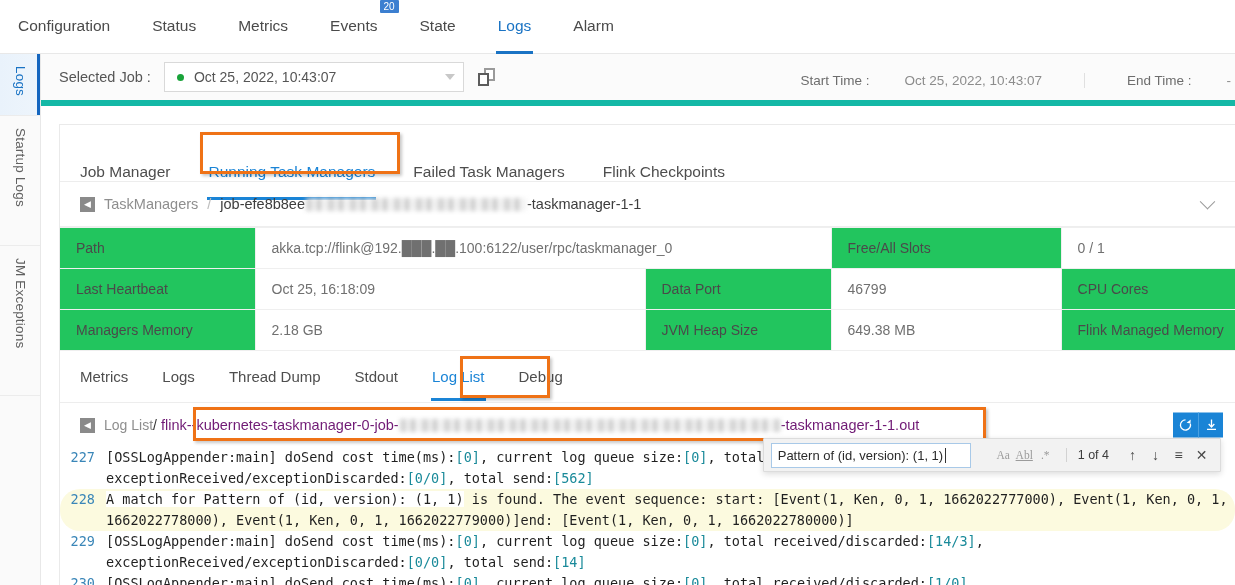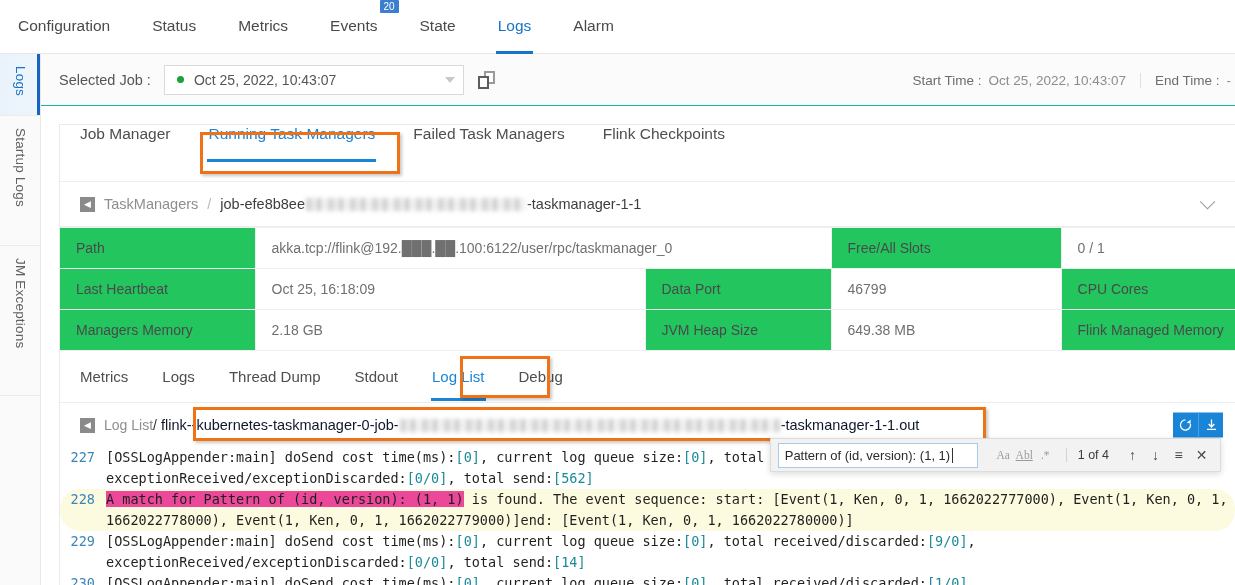--- a/index.html
+++ b/index.html
@@ -56,21 +56,21 @@
     background:#1566bf;
   }
   .rail-sel { height:62px; }
   .rail-startup { height:130px; }
   .rail-jm { height:150px; }
 
   
   .content { position:absolute; left:41px; top:54px; right:0; bottom:0; background:#fff; }
 
   .jobbar {
-    height:52px; background:#fbfbfb; border-bottom:1px solid #14b8a6;
+    height:52px; background:#fbfbfb; border-bottom:6px solid #14b8a6;
     display:flex; align-items:center; padding:0 14px 0 18px; position:relative;
   }
   .jobbar-label { font-size:14.5px; color:#555; margin-right:13px; white-space:nowrap; }
   .job-select {
     width:300px; height:30px; border:1px solid #d9d9d9; background:#fff;
     display:flex; align-items:center; padding:0 8px 0 12px; position:relative;
     font-size:14px; color:#555; cursor:pointer;
   }
   .dot { width:7px; height:7px; border-radius:50%; background:#19a33a; margin-right:10px; flex:0 0 auto; }
   .job-select .val { flex:1; white-space:nowrap; overflow:hidden; }
@@ -80,29 +80,29 @@
   }
   .copy-icon { margin-left:14px; cursor:pointer; position:relative; width:17px; height:18px; }
   .copy-icon i {
     position:absolute; display:block; border:2px solid #7c7c7c; background:#fff;
   }
   .copy-icon i.back { width:11px; height:13px; right:0; top:0; border-color:#9a9a9a; }
   .copy-icon i.front { width:11px; height:13px; left:0; bottom:0; border-color:#5c5c5c; }
 
   .times {
     position:absolute; right:0; top:0; height:52px; display:flex; align-items:center;
-    font-size:13.5px; color:#8c8c8c; white-space:nowrap; padding-right:4px;
+    font-size:13.5px; color:#8c8c8c; white-space:nowrap; padding-right:4px;gap:28px;
   }
   .times .lbl { color:#6d6d6d; margin-right:7px; }
   .times .sep { width:1px; height:15px; background:#e0e0e0; margin:0 14px; }
 
   
   .panel { margin:18px 0 0 18px; border:1px solid #eaeaea; border-right:0; background:#fff; min-height:450px; }
   .tabrow {
-    height:57px; display:flex; align-items:flex-start; padding-left:20px;
+    height:57px; display:flex; align-items:flex-end; padding-left:20px;
     border-bottom:1px solid #ededed; position:relative;
   }
   .tab {
     font-size:15.5px; color:#4e4e4e; margin-right:38px; cursor:pointer;
     position:relative; white-space:nowrap;
   }
   .tab.active { color:#1a84d6; }
   .tab.active:after {
     content:""; position:absolute; left:-1px; right:-1px; bottom:-19px; height:3px; background:#1a84d6;
   }
@@ -152,21 +152,21 @@
   .tabrow2 .tab { font-size:15px; margin-right:34px; }
   .tabrow2 .tab.active:after { bottom:-16px; }
 
   
   .filebar {
     height:44px; display:flex; align-items:center; padding-left:20px; position:relative;
   }
   .filebar .crumb-back { }
   .fileval {
     flex:1; margin-left:4px; display:flex; align-items:center; font-size:14.5px;
-    color:#0f172a; height:26px; overflow:hidden; white-space:nowrap;
+    color:#701a75; height:26px; overflow:hidden; white-space:nowrap;
   }
   .actbtns { position:absolute; right:12px; top:50%; transform:translateY(-50%); display:flex; }
   .actbtn {
     width:25px; height:25px; background:#1a84d6; display:flex; align-items:center;
     justify-content:center; cursor:pointer;
   }
   .actbtn + .actbtn { border-left:1px solid #4aa0e2; }
 
   
   .logview {
@@ -174,38 +174,38 @@
     font-size:13.5px; line-height:21px; color:#1f1f1f; overflow:hidden;
   }
   .logline { display:flex; align-items:flex-start; }
   .ln {
     width:46px; flex:0 0 46px; text-align:right; padding-right:11px;
     color:#3a86b8; user-select:none;
   }
   .ltext { flex:1; white-space:pre-wrap; word-break:break-all; padding-right:6px; }
   .logline.match { background:#fcfadf;border-radius:20px; }
   .num { color:#1a8a9a; }
-  .curmatch { background:#ec4899; }
+  .curmatch { background:#ffffff; }
 
   
   .find {
     position:absolute; right:14px; top:438px; height:34px; background:#f2f2f2;
     border:1px solid #dcdcdc; display:flex; align-items:center; padding:0 7px;
     box-shadow:0 2px 6px rgba(0,0,0,.14); z-index:20; border-radius:1px;
   }
   .find-input {
     width:200px; height:25px; border:1px solid #a8c9e8; background:#fff;
     display:flex; align-items:center; padding:0 4px 0 6px; font-size:13px;
     font-family:"Liberation Sans", sans-serif; color:#2a2a2a; white-space:nowrap; overflow:hidden;
   }
   .find-input .txt { position:relative; }
   .find-input .txt:after {
     content:""; position:absolute; right:-3px; top:0; bottom:0; width:1px; background:#333;
   }
-  .find-opts { display:flex; align-items:flex-end; margin-left:15px; }
+  .find-opts { display:flex; align-items:flex-end; margin-left:22px; }
   .fopt {
     width:21px; height:20px; display:flex; align-items:center; justify-content:center;
     font-size:11.5px; color:#9b9b9b; cursor:pointer; font-family:"Liberation Serif", serif;
   }
   .fopt.ul { text-decoration:underline; }
   .fcount { font-size:12.5px; color:#3c3c3c; margin:0 12px 0 10px; white-space:nowrap;
             border-left:1px solid #d2d2d2; padding-left:11px; }
   .fbtn {
     width:23px; height:22px; display:flex; align-items:center; justify-content:center;
     color:#4a4a4a; cursor:pointer; font-size:14px;
@@ -397,21 +397,21 @@
 exceptionReceived/exceptionDiscarded:</span><span class="num">[0/0]</span><span>, total send:</span><span class="num">[562]</span></div>
         </div>
 
         <div class="logline match">
           <div class="ln">228</div>
           <div class="ltext"><span class="curmatch">A match for Pattern of (id, version): (1, 1)</span><span> is found. The event sequence: start: [Event(1, Ken, 0, 1, 1662022777000), Event(1, Ken, 0, 1, 1662022778000), Event(1, Ken, 0, 1, 1662022779000)]end: [Event(1, Ken, 0, 1, 1662022780000)]</span></div>
         </div>
 
         <div class="logline">
           <div class="ln">229</div>
-          <div class="ltext"><span>[OSSLogAppender:main] doSend cost time(ms):</span><span class="num">[0]</span><span>, current log queue size:</span><span class="num">[0]</span><span>, total received/discarded:</span><span class="num">[9/0]</span><span>,
+          <div class="ltext"><span>[OSSLogAppender:main] doSend cost time(ms):</span><span class="num">[0]</span><span>, current log queue size:</span><span class="num">[0]</span><span>, total received/discarded:</span><span class="num">[14/3]</span><span>,
 exceptionReceived/exceptionDiscarded:</span><span class="num">[0/0]</span><span>, total send:</span><span class="num">[14]</span></div>
         </div>
 
         <div class="logline">
           <div class="ln">230</div>
           <div class="ltext"><span>[OSSLogAppender:main] doSend cost time(ms):</span><span class="num">[0]</span><span>, current log queue size:</span><span class="num">[0]</span><span>, total received/discarded:</span><span class="num">[1/0]</span><span>,</span></div>
         </div>
 
       </div>
     </div>

